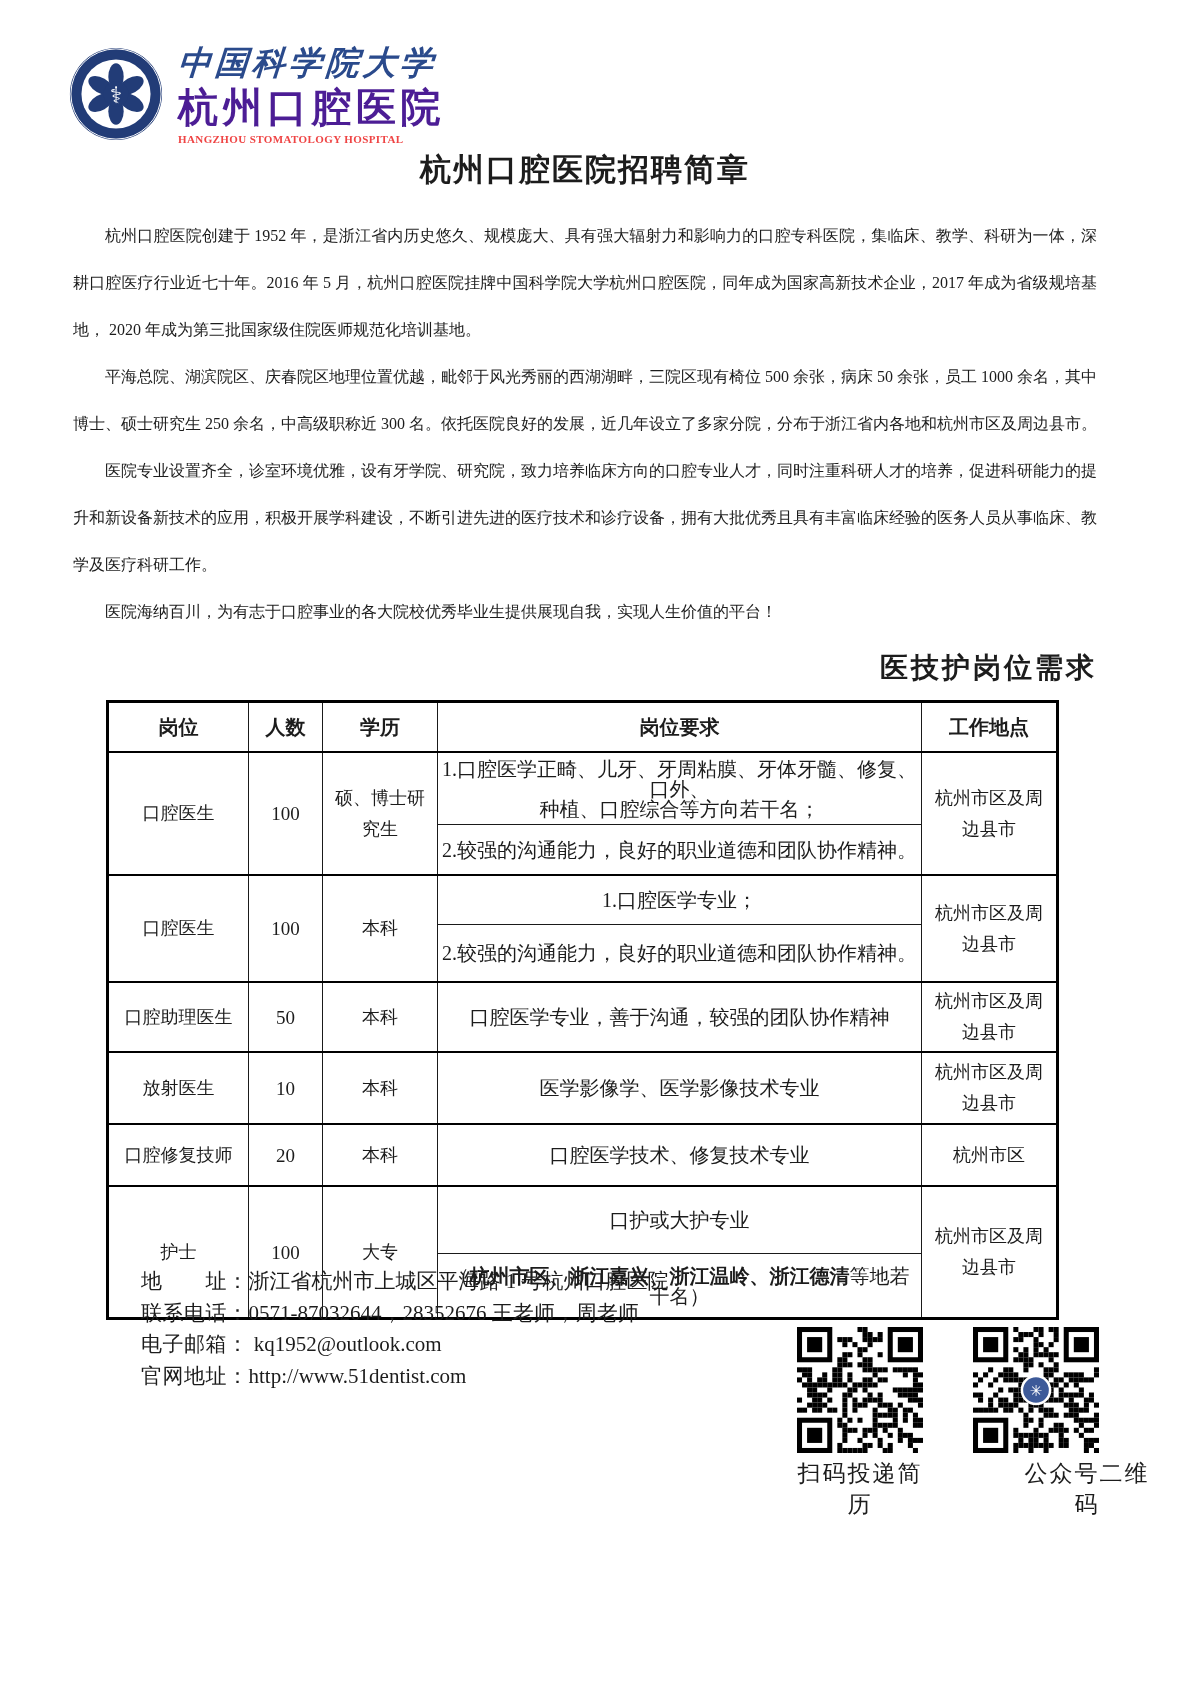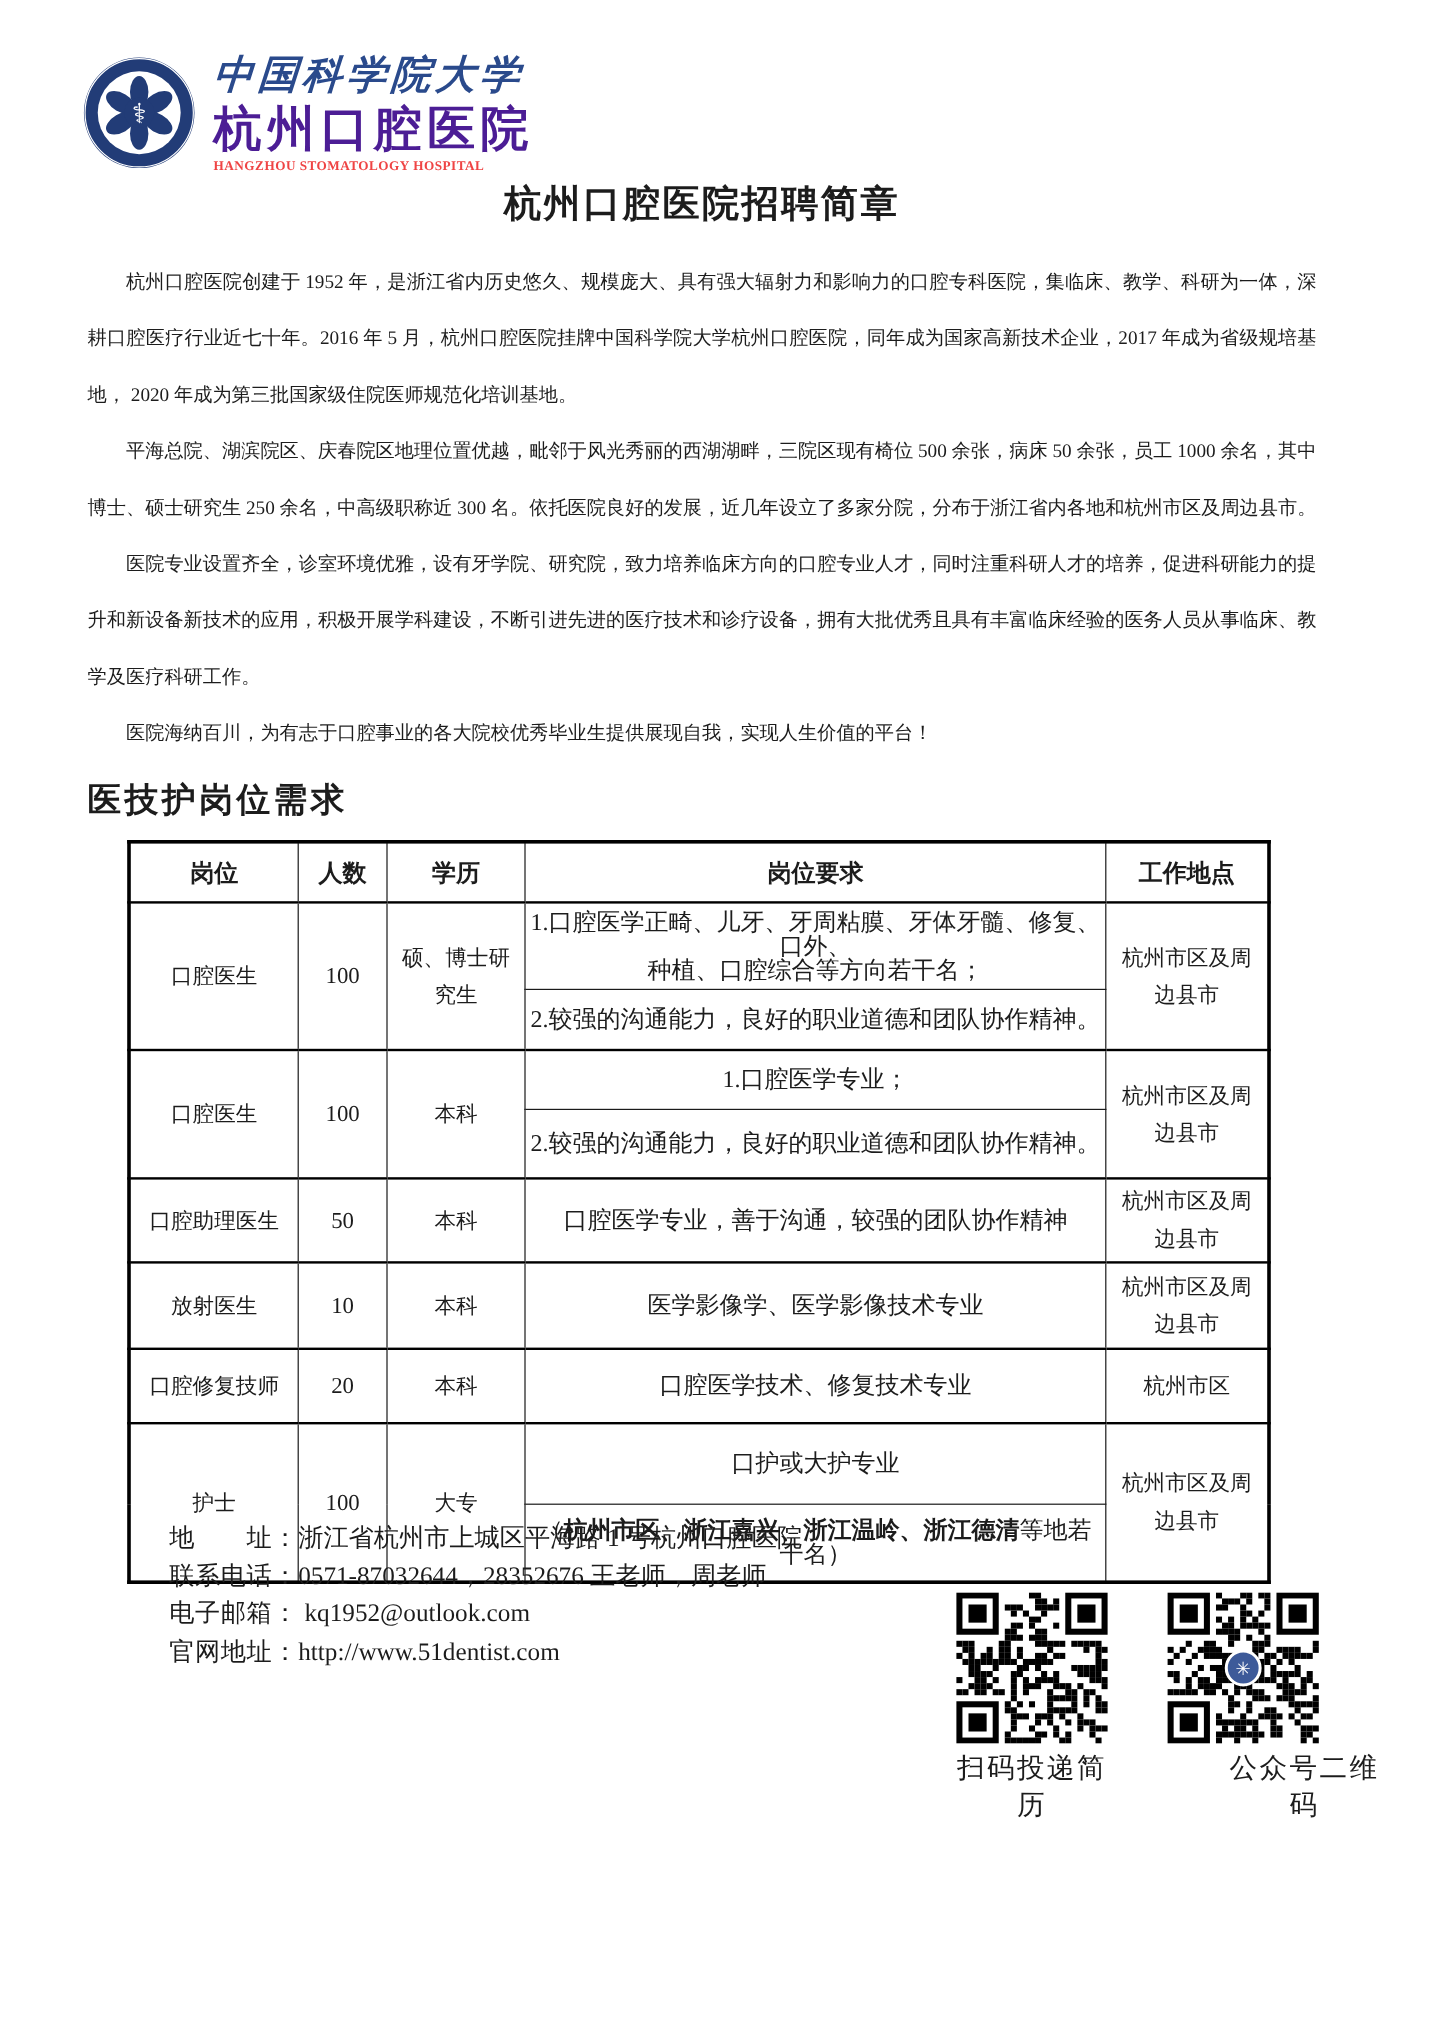--- a/index.html
+++ b/index.html
@@ -16,21 +16,21 @@
     font-size:33px;line-height:42px;font-weight:bold;font-style:italic;
     color:#2a4a8c;letter-spacing:4px;transform:skewX(-4deg);
   }
   .logo-cn{font-size:40px;line-height:47px;font-weight:bold;color:#4c1d95;letter-spacing:4.5px;}
   .logo-en{font-size:11px;line-height:16px;font-weight:bold;color:#ef4444;letter-spacing:0.4px;}
   
   .content{padding:150px 95px 0 73px;}
   .doc-title{font-size:31px;font-weight:bold;text-align:center;letter-spacing:2px;line-height:40px;margin:0;}
   .paragraphs{margin-top:22px;}
   .paragraphs p{margin:0;font-size:16px;line-height:47px;text-align:justify;text-indent:2em;}
-  .section-title{margin:15px 0 0 0;text-align:left;font-size:28px;font-weight:bold;letter-spacing:3px;line-height:36px;}
+  .section-title{margin:15px 0 0 0;text-align:right;font-size:28px;font-weight:bold;letter-spacing:3px;line-height:36px;}
   
   table.positions{
     margin:14px 0 0 33px;width:950px;border-collapse:collapse;table-layout:fixed;
     border:3px solid #000;
   }
   table.positions th,table.positions td{border:1px solid #1a1a1a;padding:2px;}
   table.positions tr.row-start td{border-top:2px solid #000;}
   table.positions thead th{
     font-size:20px;font-weight:bold;height:44px;text-align:center;vertical-align:middle;
   }

